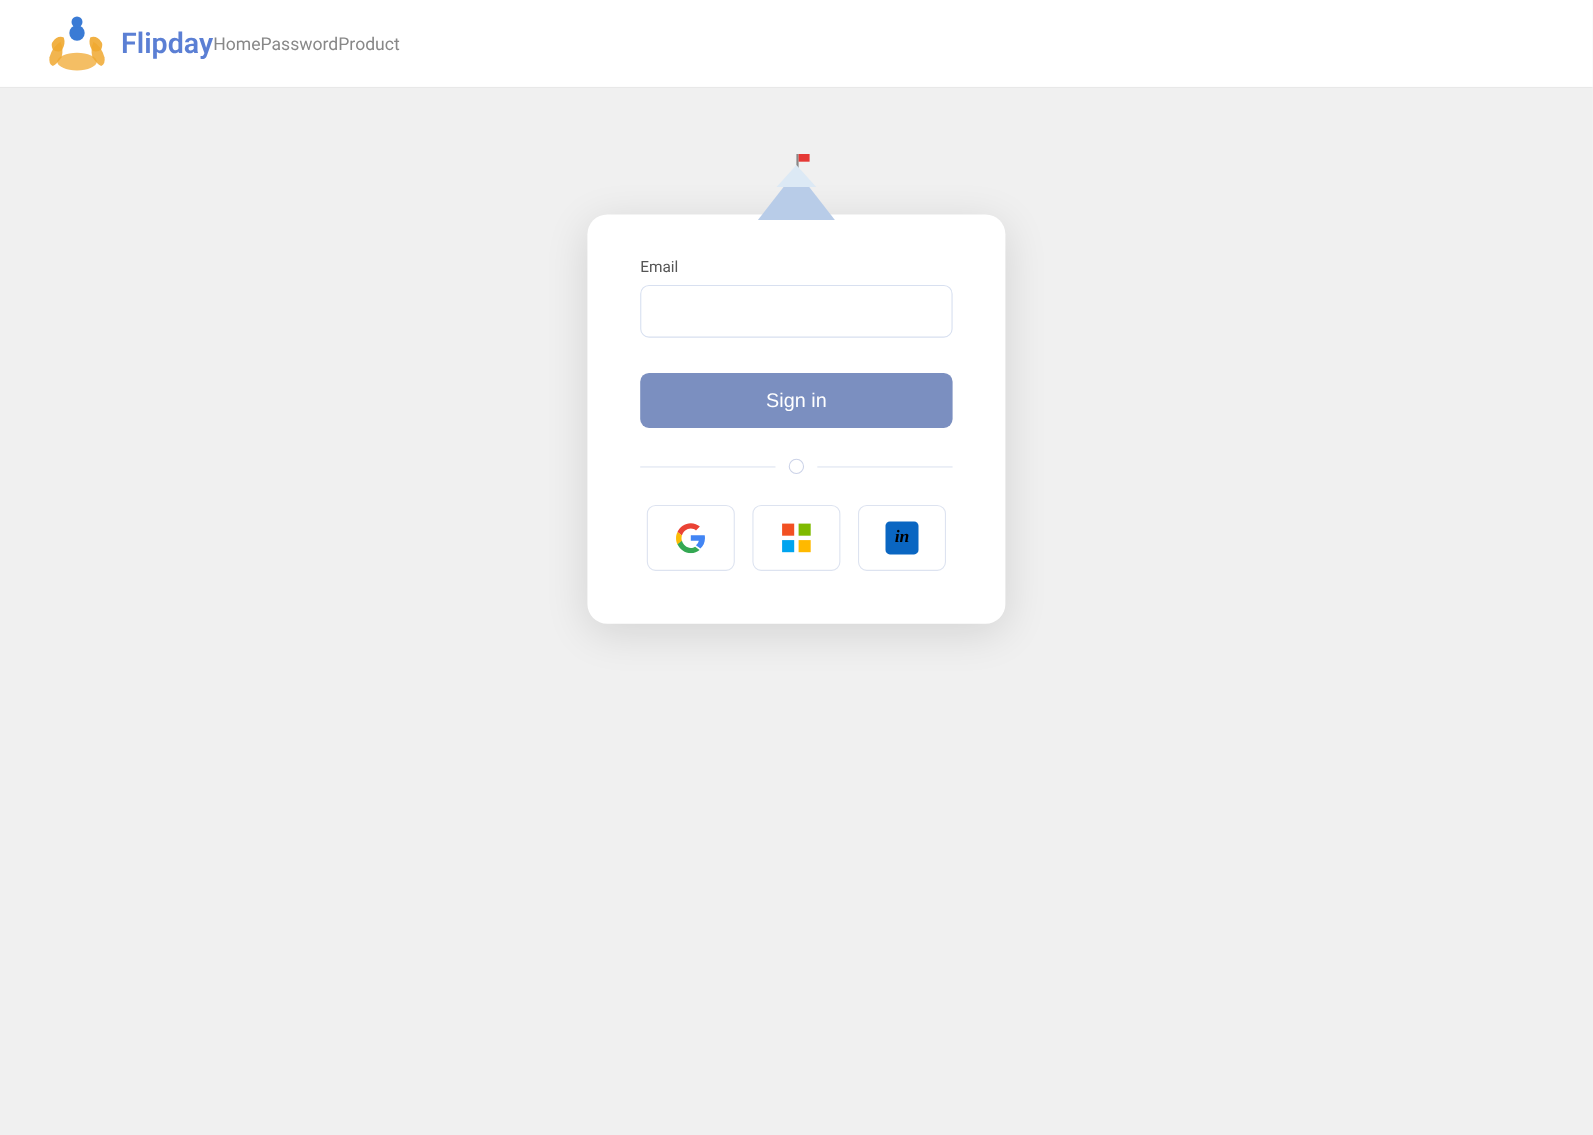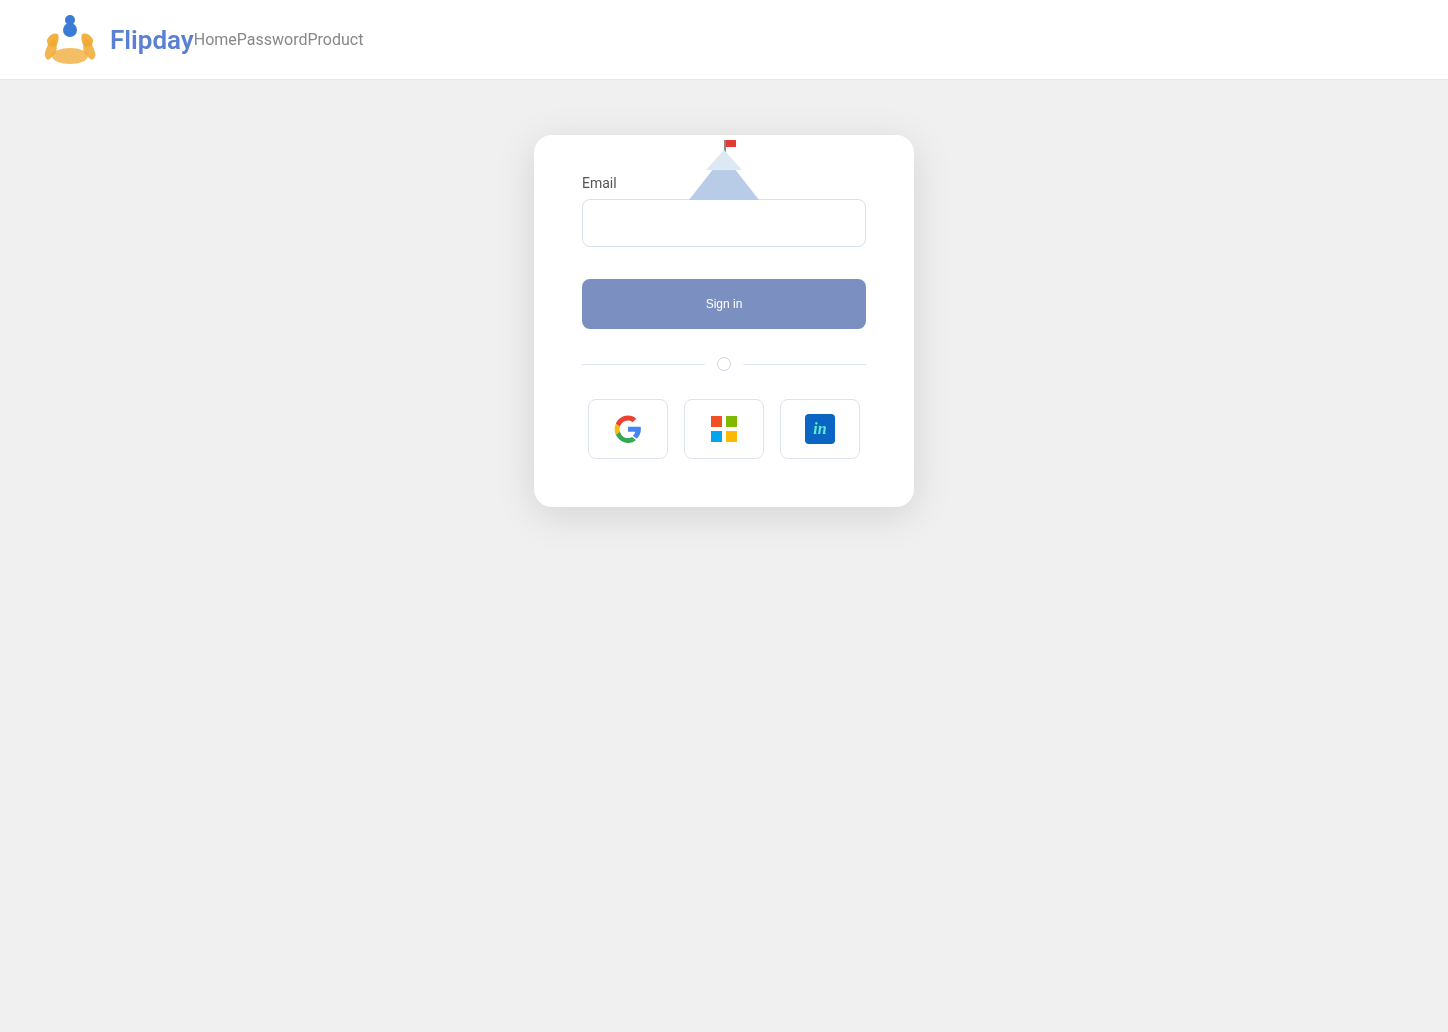--- a/index.html
+++ b/index.html
@@ -54,20 +54,21 @@
       color: #888;
       cursor: pointer;
       text-decoration: none;
     }
 
     
     .main-content {
       display: flex;
       justify-content: center;
       align-items: flex-start;
+      padding-top: 60px;
       height: calc(1032px - 80px);
       background-color: #f0f0f0;
       position: relative;
     }
 
     
     .illustration-wrapper {
       position: absolute;
       top: 60px;
       left: 50%;
@@ -117,21 +118,21 @@
       transition: border-color 0.2s;
     }
 
     .sign-in-btn {
       width: 100%;
       height: 50px;
       background: #7b8fc0;
       border: none;
       border-radius: 8px;
       color: #fff;
-      font-size: 12px;
+      font-size: 18px;
       font-weight: 500;
       cursor: pointer;
       margin-top: 8px;
       transition: background 0.2s;
     }
 
     
     .divider {
       display: flex;
       align-items: center;
@@ -189,21 +190,21 @@
 
     
     .li-box {
       width: 30px;
       height: 30px;
       background: #0a66c2;
       border-radius: 4px;
       display: flex;
       align-items: center;
       justify-content: center;
-      color: #5eead4;
+      color: #000000;
       font-size: 16px;
       font-weight: 700;
       font-style: italic;
       font-family: serif;
       text-align: center;
     }
 
     
     .mountain-scene {
       position: relative;

